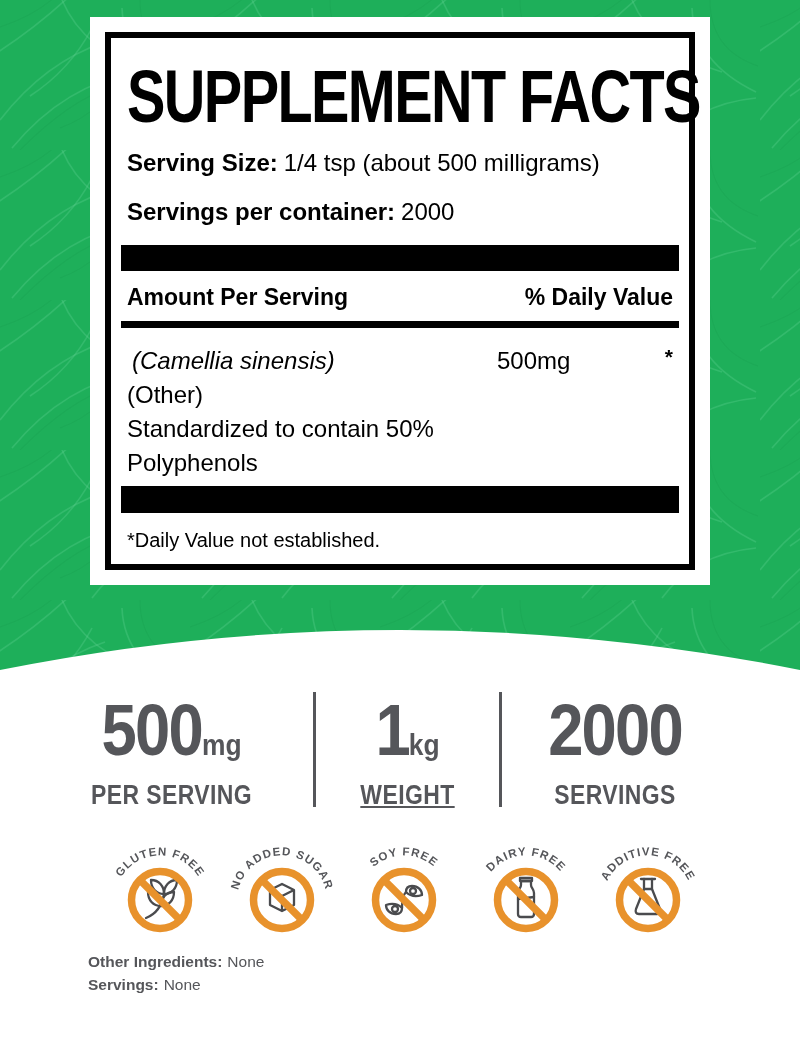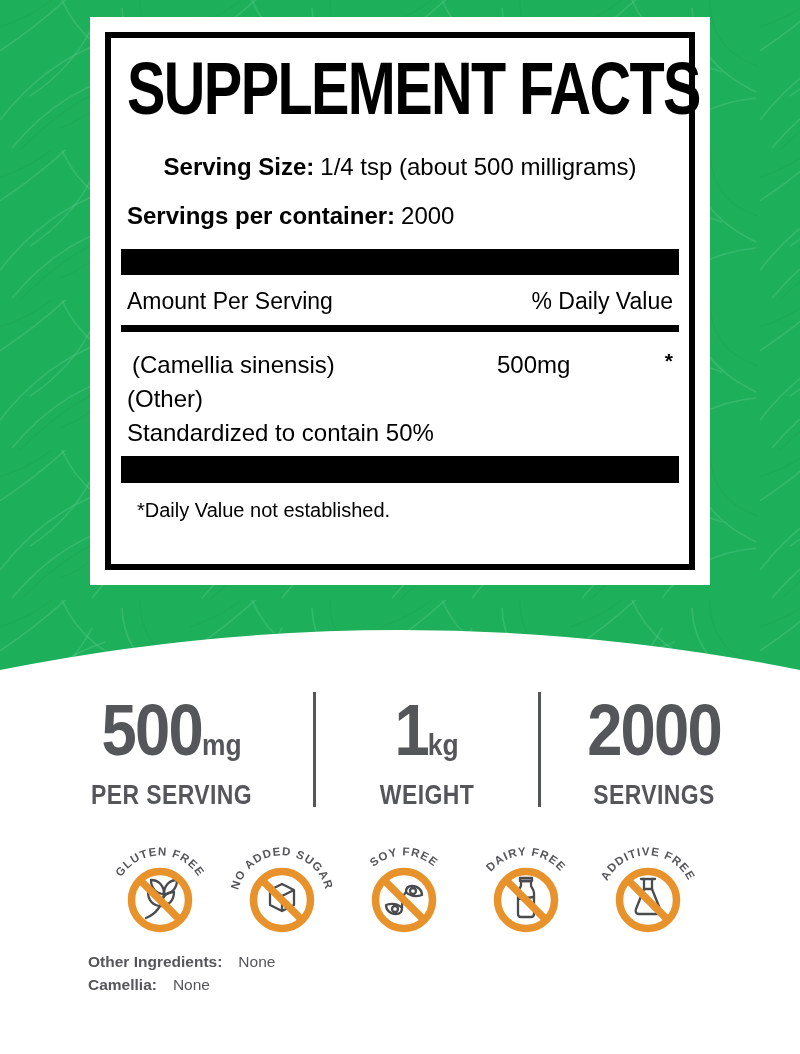--- a/index.html
+++ b/index.html
@@ -6,55 +6,55 @@
   .stage{
     position:relative;width:800px;height:1054px;overflow:hidden;
     background:#ffffff;font-family:"Liberation Sans",sans-serif;
   }
   
   .green-bg{position:absolute;left:0;top:0;width:800px;height:700px;background:#1EAF5A;}
   .green-bg svg{position:absolute;left:0;top:0;}
   .curve{position:absolute;left:0;top:628px;width:800px;height:72px;display:block;}
   
   .facts-card{position:absolute;left:90px;top:17px;width:620px;height:568px;background:#ffffff;}
-  .facts-inner{position:absolute;left:15px;top:15px;right:15px;bottom:15px;border:6px solid #000;padding:8px 16px;box-sizing:border-box;color:#000;}
+  .facts-inner{position:absolute;left:15px;top:15px;right:15px;bottom:15px;border:6px solid #000;padding:16px 16px;box-sizing:border-box;color:#000;}
   .facts-title{
     margin:6px 0 0 0;font-size:72px;line-height:1.0;font-weight:bold;white-space:nowrap;
     letter-spacing:-2px;transform:scale(0.80,1.02);transform-origin:left center;
   }
   .fl{margin:0;font-size:24px;line-height:30px;}
   .fl .b{font-weight:bold;margin-right:6px;}
-  .serving-line{margin-top:28px;text-align:center;}
+  .serving-line{margin-top:16px;}
   .container-line{margin-top:19px;}
   .bar{height:26px;background:#000;margin:18px -6px 0 -6px;}
   .bar2{height:27px;background:#000;margin:6px -6px 0 -6px;}
-  .hdr-row{display:flex;justify-content:space-between;align-items:flex-end;margin-top:12px;height:28px;font-size:23px;font-weight:normal;}
+  .hdr-row{display:flex;justify-content:space-between;align-items:flex-end;margin-top:12px;height:28px;font-size:23px;font-weight:bold;}
   .rule{height:7px;background:#000;margin:10px -6px 0 -6px;}
   .ing{position:relative;margin-top:16px;font-size:24px;line-height:34px;}
   .ing-amount{position:absolute;left:370px;top:0;}
   .ing-dv{position:absolute;right:0;top:-4px;font-size:21px;font-weight:bold;}
-  .ing .italic{padding-left:5px;}
-  .footnote{margin-top:14px;font-size:20px;line-height:26px;margin-left:10px;}
+  .ing .italic{font-style:italic;padding-left:5px;}
+  .footnote{margin-top:14px;font-size:20px;line-height:26px;}
   
   .stats{position:absolute;left:30px;top:692px;width:740px;display:flex;color:#55565A;}
   .stat-col{box-sizing:border-box;padding-top:6px;height:115px;text-align:center;}
   .stat-col.c1{width:283px;}
-  .stat-col.c2{width:225px;border-left:3px solid #55565A;}
+  .stat-col.c2{width:186px;border-left:3px solid #55565A;text-decoration:underline;}
   .stat-col.c3{width:229px;border-left:3px solid #55565A;}
   .stat-num{display:inline-block;transform:scaleX(0.88);transform-origin:center;font-weight:bold;font-size:72px;line-height:64px;letter-spacing:-2px;white-space:nowrap;}
   .stat-num .unit{font-size:30px;letter-spacing:0;}
   .stat-cap{display:block;transform:scaleX(0.85);transform-origin:center;font-weight:bold;font-size:27px;line-height:32px;letter-spacing:0.5px;white-space:nowrap;margin-top:2px;}
   
   .badges{position:absolute;left:99px;top:846px;width:610px;display:flex;}
   .badge{width:122px;display:flex;justify-content:center;}
   .badge svg{display:block;}
   .arc-label{font-family:"Liberation Sans",sans-serif;font-size:11.5px;font-weight:bold;letter-spacing:1.1px;fill:#55565A;}
   
   .footer-notes{position:absolute;left:88px;top:950px;color:#55565A;font-size:15.5px;line-height:23px;}
-  .footer-notes .b{font-weight:bold;margin-right:16px;}
+  .footer-notes .b{font-weight:bold;margin-right:5px;}
 </style>
 </head>
 <body>
 
 <div class="stage">
 
   <div class="green-bg">
     <svg width="800" height="700" aria-hidden="true">
       <defs>
         <pattern id="leafpat" width="190" height="150" patternUnits="userSpaceOnUse">
@@ -101,20 +101,21 @@
       <div class="rule"></div>
 
       <div class="ing">
         <div>
           <span class="ing-amount">500mg</span>
           <span class="ing-dv">*</span>
         </div>
         <div class="italic">(Camellia sinensis)</div>
         <div>(Other)</div>
         <div>Standardized to contain 50%</div>
+        <div>Polyphenols</div>
       </div>
 
       <div class="bar2"></div>
 
       <p class="footnote">*Daily Value not established.</p>
     </div>
   </div>
 
   <div class="stats">
     <div class="stat-col c1">
@@ -214,16 +215,16 @@
           <circle cx="0" cy="10" r="28.5" fill="none" stroke="#E8922C" stroke-width="7.5"></circle>
           <line x1="-20.2" y1="-10.2" x2="20.2" y2="30.2" stroke="#E8922C" stroke-width="7.5"></line>
         </g>
       </svg>
     </div>
 
   </div>
 
   <div class="footer-notes">
     <div><span class="b">Other Ingredients:</span><span>None</span></div>
-    <div><span class="b">Camellia:</span><span>None</span></div>
+    <div><span class="b">Servings:</span><span>None</span></div>
   </div>
 
 </div>
 
 </body></html>

